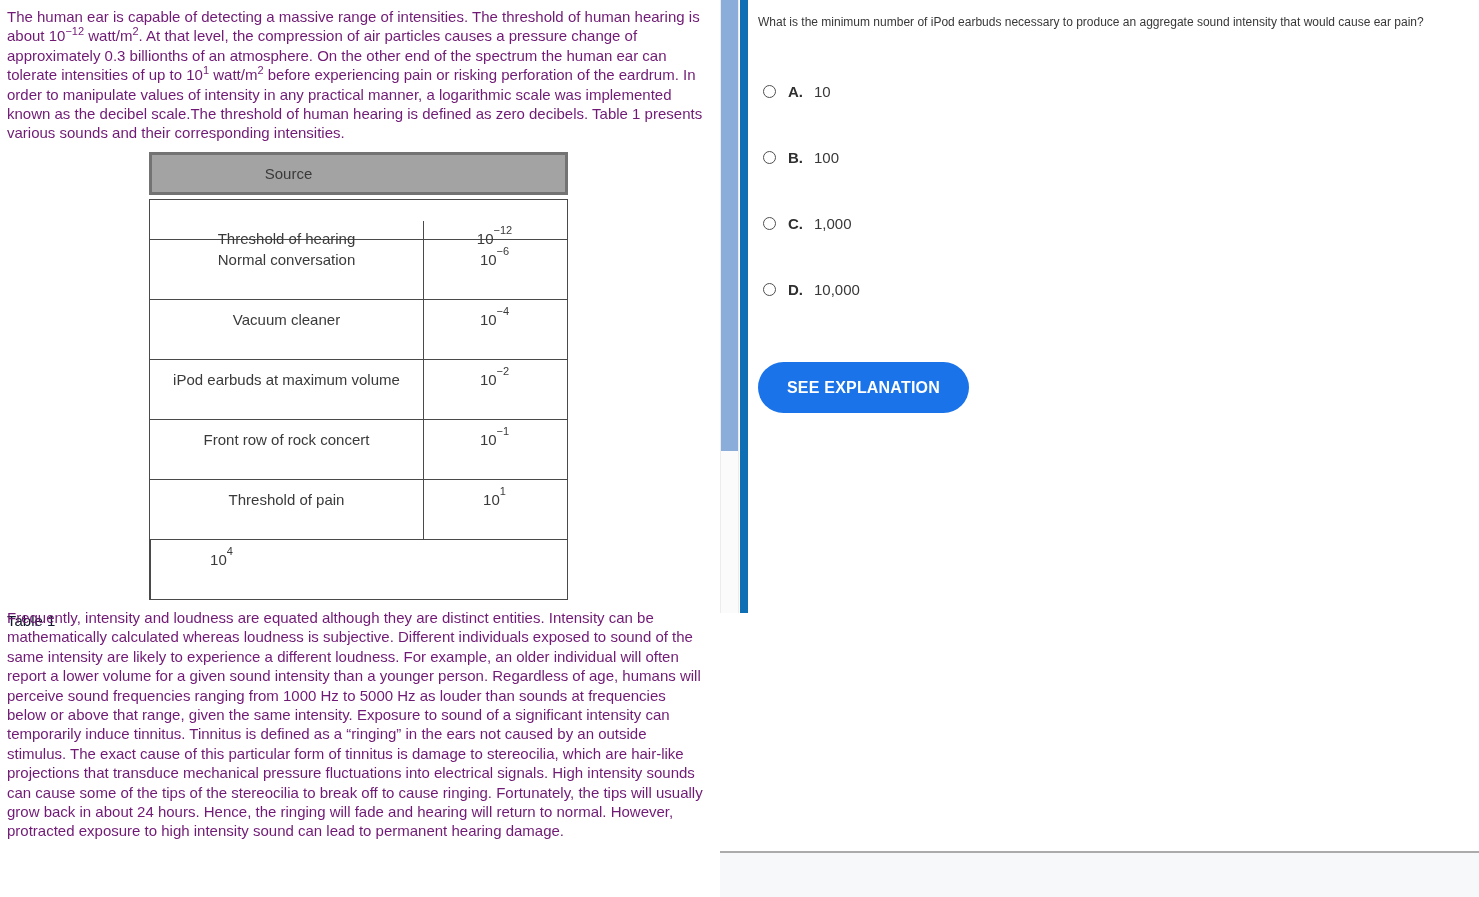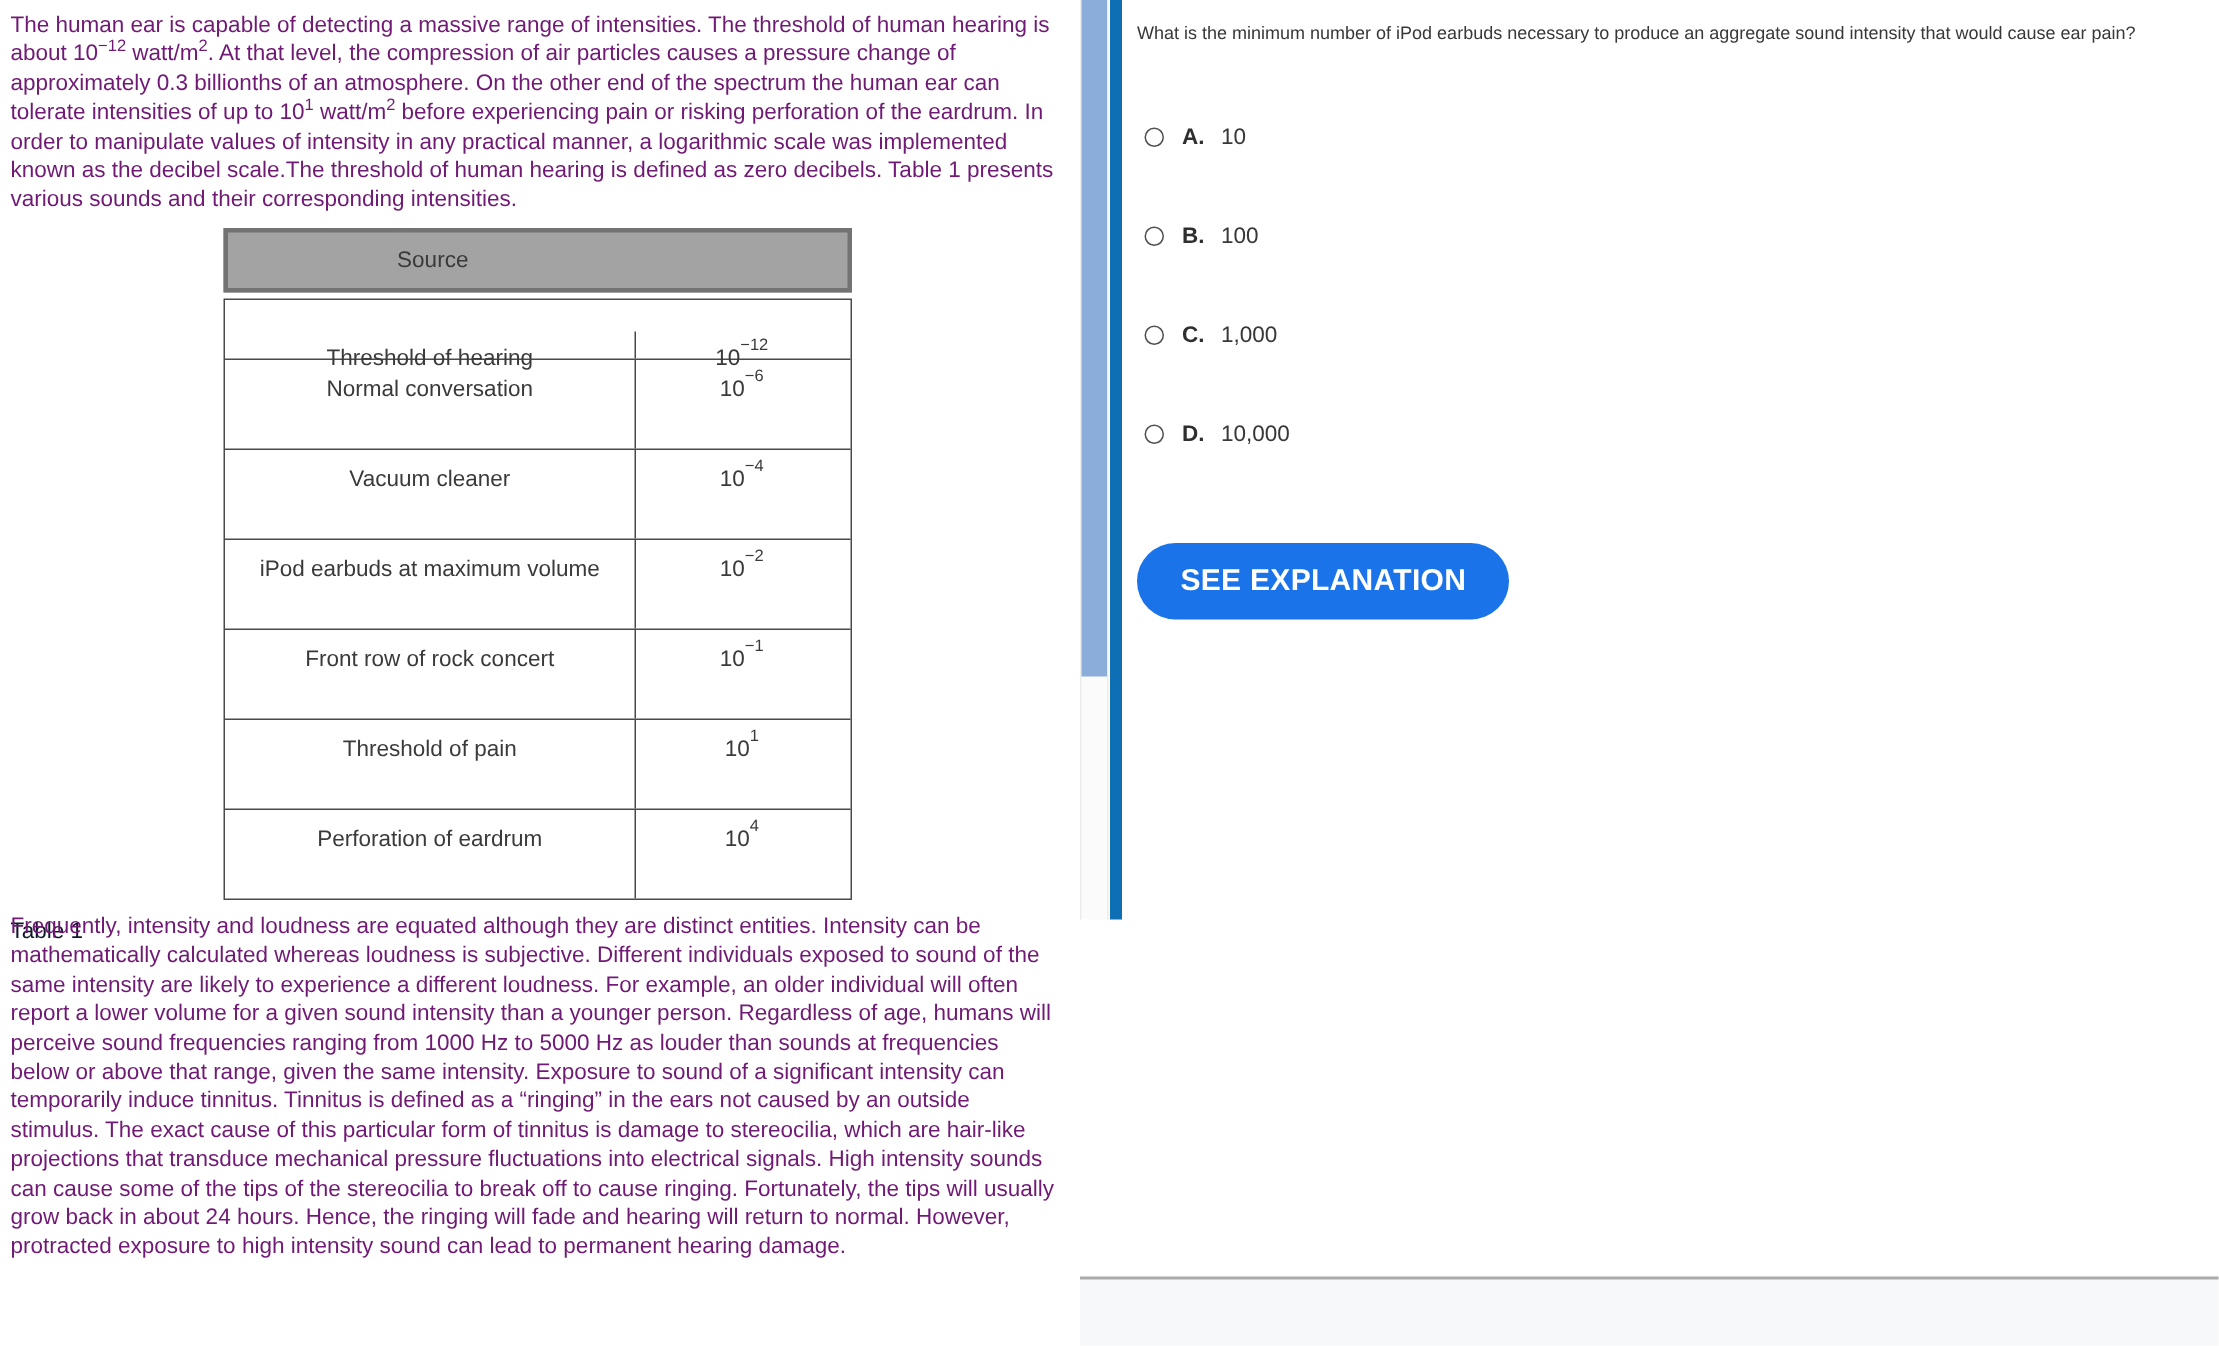--- a/index.html
+++ b/index.html
@@ -40,21 +40,21 @@
   
   .question-text{position:absolute;left:758px;top:13px;width:707px;font-size:12px;line-height:19px;color:#383838;}
   .options{position:absolute;left:758px;top:83px;}
   .opt{display:flex;align-items:center;height:16px;margin-bottom:50px;padding-left:5px;cursor:pointer;}
   .radio{width:13px;height:13px;min-width:13px;border:1.5px solid #4f4f4f;border-radius:50%;
     background:#fff;margin-right:12px;display:inline-block;}
   .opt-letter{font-weight:bold;width:26px;font-size:15px;color:#2f2f2f;}
   .opt-value{font-size:15px;color:#383838;}
   .explain-btn{position:absolute;left:758px;top:362px;height:51px;padding:0 29px;
     border:none;border-radius:25.5px;background:var(--btn);color:#ffffff;
-    font-family:inherit;font-size:20px;font-weight:bold;letter-spacing:0.2px;cursor:pointer;}
+    font-family:inherit;font-size:16px;font-weight:bold;letter-spacing:0.2px;cursor:pointer;}
   
   .footer{position:absolute;left:720px;top:851px;width:759px;height:46px;
     background:#f7f8fa;border-top:2px solid #ababab;}
 </style>
 </head>
 <body>
 
 <div class="left-pane">
   <p class="passage" id="p1"><span>The human ear is capable of detecting a massive range of intensities. The threshold of human hearing is about 10</span><sup>−12</sup><span> watt/m</span><sup>2</sup><span>. At that level, the compression of air particles causes a pressure change of approximately 0.3 billionths of an atmosphere. On the other end of the spectrum the human ear can tolerate intensities of up to 10</span><sup>1</sup><span> watt/m</span><sup>2</sup><span> before experiencing pain or risking perforation of the eardrum. In order to manipulate values of intensity in any practical manner, a logarithmic scale was implemented known as the decibel scale.The threshold of human hearing is defined as zero decibels. Table 1 presents various sounds and their corresponding intensities.</span></p>
 
@@ -99,21 +99,20 @@
           </div>
         </div>
         <div class="tbl-row">
           <div class="cell c1">Threshold of pain</div>
           <div class="cell c2">
             <span>10</span>
             <sup>1</sup>
           </div>
         </div>
         <div class="tbl-row">
-          <div class="cell c1">Perforation of eardrum</div>
           <div class="cell c2">
             <span>10</span>
             <sup>4</sup>
           </div>
         </div>
       </div>
   </div>
 
   <div class="tbl-caption">Table 1</div>
 

